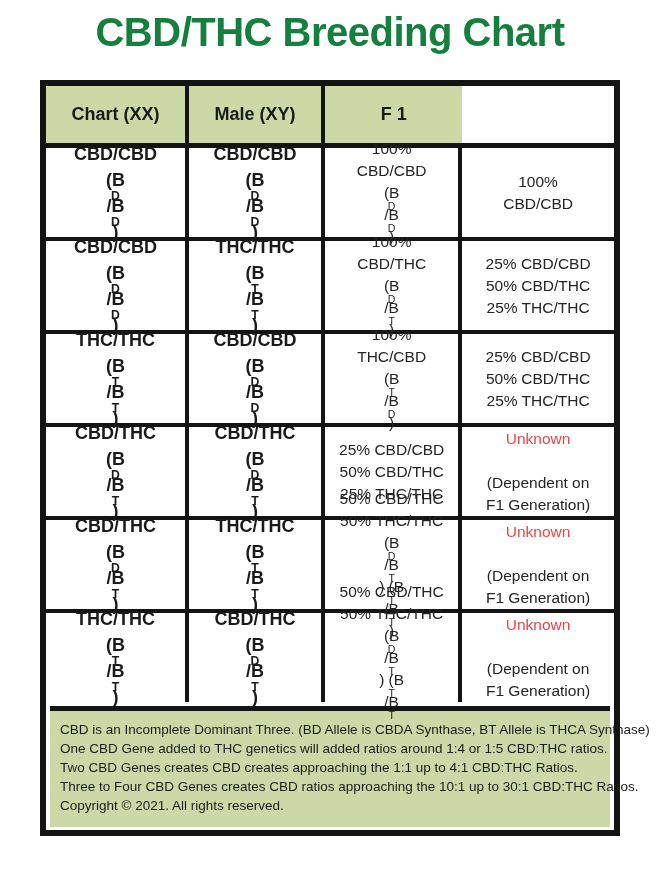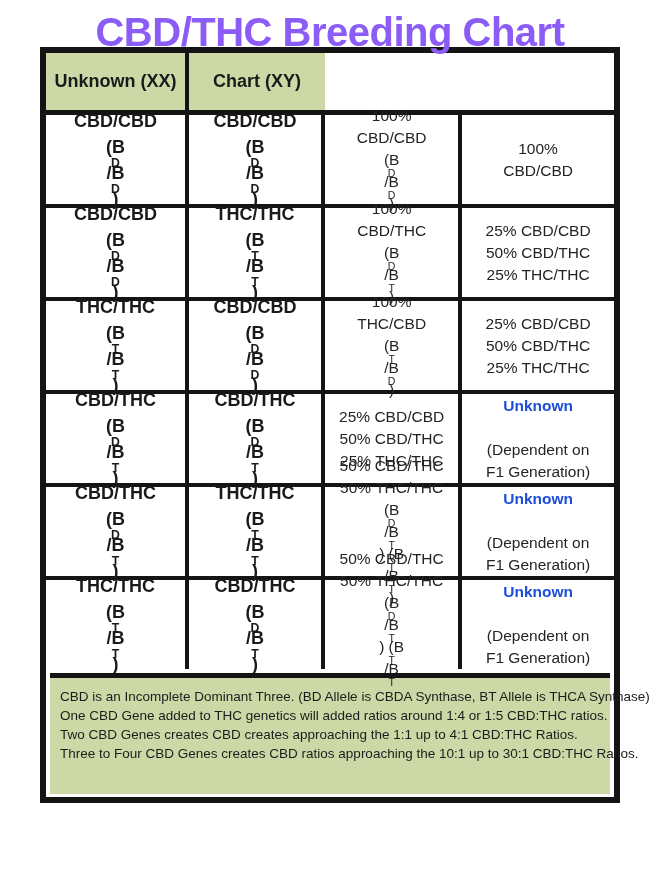--- a/index.html
+++ b/index.html
@@ -13,22 +13,22 @@
   html,body{width:660px;height:875px;background:var(--page_bg);overflow:hidden;}
   body{font-family:"Liberation Sans","DejaVu Sans",sans-serif;color:var(--text);}
   .page{width:660px;height:875px;position:relative;}
   .page-title{
     text-align:center;
     font-size:40px;
     line-height:46px;
     font-weight:600;
     letter-spacing:-0.5px;
     padding-top:9px;
-    height:47px;
-    color:#8b5cf6;
+    height:80px;
+    color:#15803d;
   }
   .breeding-table{
     margin:0 40px;
     width:580px;
     height:756px;
     border:6px solid var(--border);
     display:flex;
     flex-direction:column;
     background:#fff;
   }
@@ -60,21 +60,21 @@
     font-weight:bold;
     font-size:18px;
     line-height:26px;
   }
   .cell.offspring{
     font-size:15.5px;
     line-height:22px;
     color:#242424;
     font-weight:400;
   }
-  .cell.offspring strong{font-weight:bold;color:#1d4ed8;}
+  .cell.offspring strong{font-weight:normal;color:#ef4444;}
   sub{
     font-size:68%;
     line-height:0;
     vertical-align:baseline;
     position:relative;
     top:0.28em;
   }
   .notes-panel{
     flex:1;
     margin:4px 4px 3px 4px;
@@ -90,22 +90,23 @@
 </head>
 <body>
 
 <div class="page">
 
   <h1 class="page-title">CBD/THC Breeding Chart</h1>
 
   <div class="breeding-table">
 
     <div class="row header">
-      <div class="cell">Unknown (XX)</div>
-      <div class="cell">Chart (XY)</div>
+      <div class="cell">Chart (XX)</div>
+      <div class="cell">Male (XY)</div>
+      <div class="cell">F 1</div>
     </div>
 
     <div class="row data">
       <div class="cell parent">CBD/CBD<br>(B<sub>D</sub>/B<sub>D</sub>)</div>
       <div class="cell parent">CBD/CBD<br>(B<sub>D</sub>/B<sub>D</sub>)</div>
       <div class="cell offspring">100%<br>CBD/CBD<br>(B<sub>D</sub>/B<sub>D</sub>)</div>
       <div class="cell offspring">100%<br>CBD/CBD</div>
     </div>
 
     <div class="row data">
@@ -141,16 +142,17 @@
       <div class="cell parent">CBD/THC<br>(B<sub>D</sub>/B<sub>T</sub>)</div>
       <div class="cell offspring">50% CBD/THC<br>50% THC/THC<br>(B<sub>D</sub>/B<sub>T</sub>) (B<sub>T</sub>/B<sub>T</sub>)</div>
       <div class="cell offspring"><strong>Unknown</strong><br>(Dependent on<br>F1 Generation)</div>
     </div>
 
     <div class="notes-panel">
       <div class="note-line">CBD is an Incomplete Dominant Three. (BD Allele is CBDA Synthase, BT Allele is THCA Synthase)</div>
       <div class="note-line">One CBD Gene added to THC genetics will added ratios around 1:4 or 1:5 CBD:THC ratios.</div>
       <div class="note-line">Two CBD Genes creates CBD creates approaching the 1:1 up to 4:1 CBD:THC Ratios.</div>
       <div class="note-line">Three to Four CBD Genes creates CBD ratios approaching the 10:1 up to 30:1 CBD:THC Ratios.</div>
+      <div class="note-line">Copyright © 2021. All rights reserved.</div>
     </div>
 
   </div>
 </div>
 
 </body></html>

